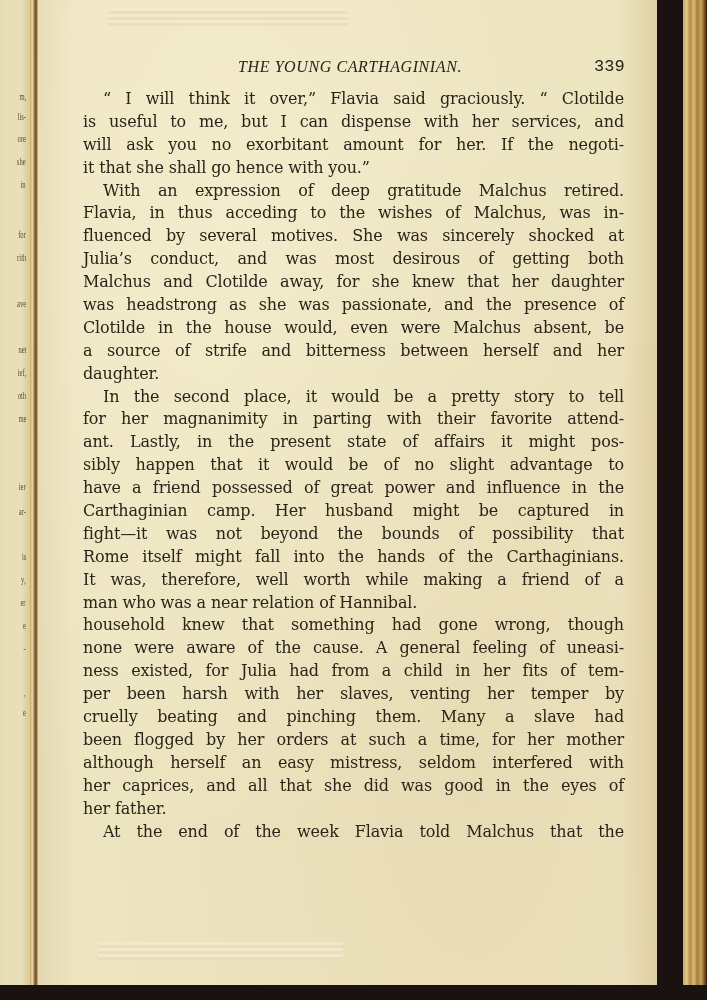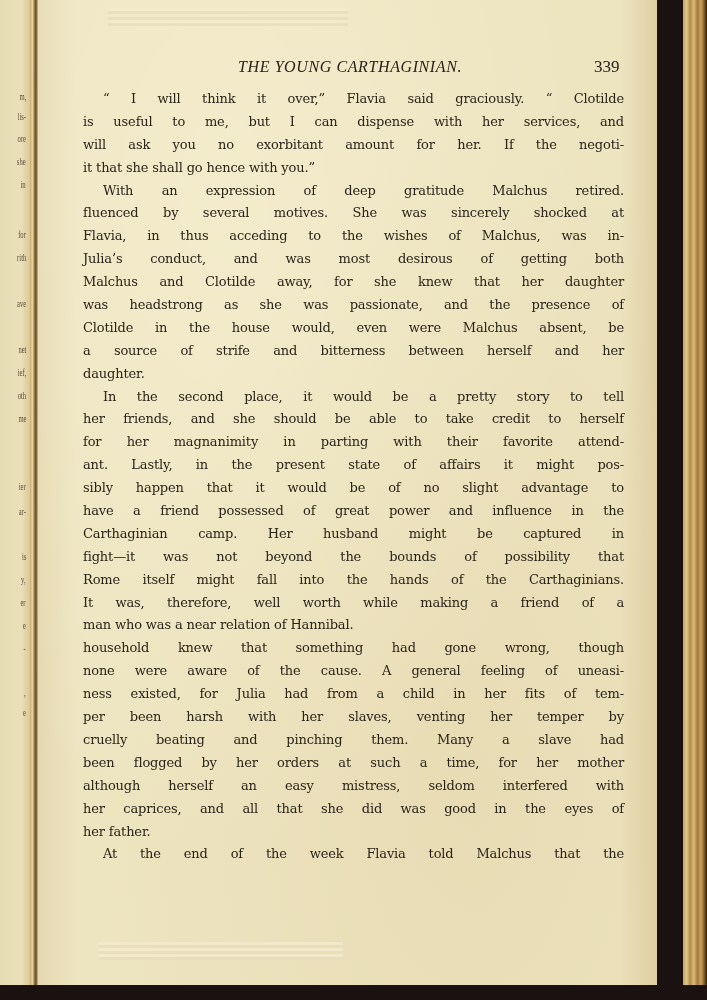--- a/index.html
+++ b/index.html
@@ -102,31 +102,31 @@
     font-family: "Liberation Serif", serif;
     font-style: italic;
     font-size: 16px;
     letter-spacing: 0.6px;
     color: #2a2218;
   }
   .page-number {
     position: absolute;
     left: 556px;
     top: -1px;
-    font-family: Liberation Serif, serif;
+    font-family: Liberation Mono, monospace;
     font-size: 17px;
     color: #2a2218;
   }
   .body-text {
     position: absolute;
     left: 83px;
     top: 88px;
     width: 503px;
     font-family: "DejaVu Serif", serif;
-    font-size: 13px;
+    font-size: 16px;
     line-height: 22.9px;
     color: #2b2419;
   }
   .line {
     display: block;
     white-space: nowrap;
     text-align: justify;
     text-align-last: justify;
     height: 22.9px;
     overflow: visible;
@@ -184,33 +184,32 @@
 
       <div>
         <span class="line indent">“ I will think it over,” Flavia said graciously.   “ Clotilde</span>
         <span class="line">is useful to me, but I can dispense with her services, and</span>
         <span class="line">will ask you no exorbitant amount for her.  If the negoti-</span>
         <span class="line last">it that she shall go hence with you.”</span>
       </div>
 
       <div>
         <span class="line indent">With an expression of deep gratitude Malchus retired.</span>
+        <span class="line">Flavia, in thus acceding to the wishes of Malchus, was in-</span>
         <span class="line">fluenced by several motives.  She was sincerely shocked at</span>
-        <span class="line">Flavia, in thus acceding to the wishes of Malchus, was in-</span>
         <span class="line">Julia’s conduct, and was most desirous of getting both</span>
         <span class="line">Malchus and Clotilde away, for she knew that her daughter</span>
         <span class="line">was headstrong as she was passionate, and the presence of</span>
         <span class="line">Clotilde in the house would, even were Malchus absent, be</span>
         <span class="line">a source of strife and bitterness between herself and her</span>
         <span class="line last">daughter.</span>
       </div>
 
       <div>
         <span class="line indent">In the second place, it would be a pretty story to tell</span>
-        <span class="line">her friends, and she should be able to take credit to herself</span>
         <span class="line">for her magnanimity in parting with their favorite attend-</span>
         <span class="line">ant.  Lastly, in the present state of affairs it might pos-</span>
         <span class="line">sibly happen that it would be of no slight advantage to</span>
         <span class="line">have a friend possessed of great power and influence in the</span>
         <span class="line">Carthaginian camp.  Her husband might be captured in</span>
         <span class="line">fight—it was not beyond the bounds of possibility that</span>
         <span class="line">Rome itself might fall into the hands of the Carthaginians.</span>
         <span class="line">It was, therefore, well worth while making a friend of a</span>
         <span class="line last">man who was a near relation of Hannibal.</span>
       </div>

